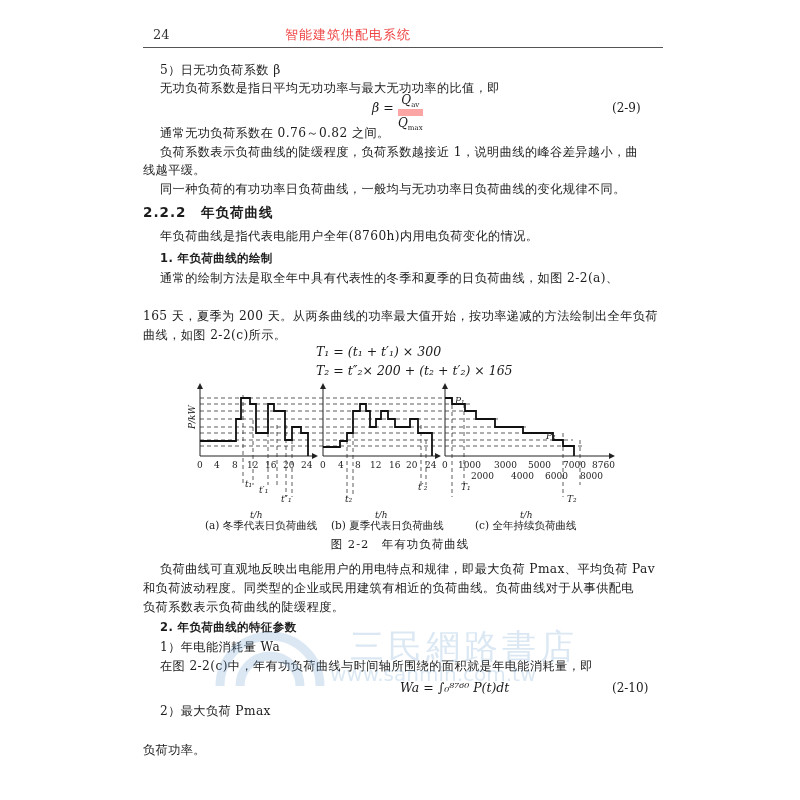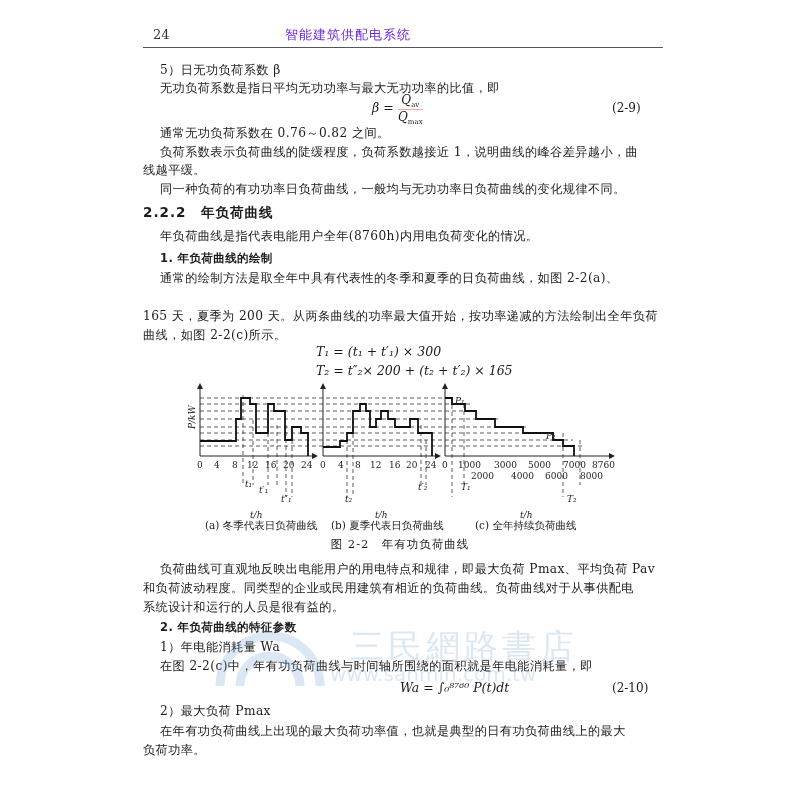--- a/index.html
+++ b/index.html
@@ -3,32 +3,32 @@
 <meta charset="utf-8">
 <style>
   html, body { margin:0; padding:0; }
   body {
     width:800px; height:800px; overflow:hidden; position:relative;
     background:#ffffff; color:#1a1a1a;
     font-family:"DejaVu Serif", "Liberation Serif", serif;
   }
   .page { position:absolute; left:0; top:0; width:800px; height:800px; }
   .hdr-num { position:absolute; left:153px; top:27px; font-size:13px; color:#333; }
-  .hdr-title { position:absolute; left:0; width:696px; top:26px; text-align:center; font-size:13px; color:#6d28d9; letter-spacing:1px; }
+  .hdr-title { position:absolute; left:0; width:696px; top:26px; text-align:center; font-size:13px; color:#ef4444; letter-spacing:1px; }
   .hdr-rule { position:absolute; left:143px; top:47px; width:520px; height:1px; background:#555; }
 
   .line { position:absolute; font-size:12.2px; line-height:16px; white-space:nowrap; color:#1c1c1c; letter-spacing:0.4px; }
   .ind { left:160px; }
   .noind { left:143px; }
   .bold { font-family:"DejaVu Sans", "Liberation Sans", sans-serif; font-weight:bold; }
   .h2 { font-size:13.5px; letter-spacing:1px; }
   .eq { position:absolute; font-size:12.5px; font-style:italic; white-space:nowrap; }
   .eqnum { position:absolute; left:612px; font-size:12px; white-space:nowrap; }
   .frac { position:absolute; display:inline-block; text-align:center; font-style:italic; }
-  .frac .num { display:block; font-size:12px; border-bottom:1px solid #fca5a5; padding:0 2px; }
+  .frac .num { display:block; font-size:12px; border-bottom:7px solid #fca5a5; padding:0 2px; }
   .frac .den { display:block; font-size:12px; }
   sub { font-size:7px; font-style:normal; }
 
   .figure svg { position:absolute; left:0; top:0; }
   .cap { position:absolute; font-size:10.5px; white-space:nowrap; color:#222; }
   .figcap { position:absolute; left:0; width:800px; text-align:center; font-size:11.5px; top:537px; letter-spacing:1px; }
 
   .watermark { position:absolute; left:210px; top:628px; width:420px; height:60px; pointer-events:none; }
   .wm-text { position:absolute; font-family:"DejaVu Sans", "Liberation Sans", sans-serif; color:rgba(90,150,200,0.22); white-space:nowrap; }
 </style>
@@ -166,28 +166,27 @@
     </svg>
 
     <div class="cap" style="left:205px; top:519px;">(a) 冬季代表日负荷曲线</div>
     <div class="cap" style="left:331px; top:519px;">(b) 夏季代表日负荷曲线</div>
     <div class="cap" style="left:475px; top:519px;">(c) 全年持续负荷曲线</div>
     <div class="figcap">图 2-2　年有功负荷曲线</div>
   </div>
 
   <div class="line noind" style="top:580px;">和负荷波动程度。同类型的企业或民用建筑有相近的负荷曲线。负荷曲线对于从事供配电</div>
   <div class="line ind" style="top:561px;">负荷曲线可直观地反映出电能用户的用电特点和规律，即最大负荷 Pmax、平均负荷 Pav</div>
-  <div class="line noind" style="top:599px;">系统设计和运行的人员是很有益的。</div>
+  <div class="line noind" style="top:599px;">负荷系数表示负荷曲线的陡缓程度。</div>
   <div class="line ind bold" style="top:619px; font-size:11.5px;">2. 年负荷曲线的特征参数</div>
   <div class="line ind" style="top:639px;">1）年电能消耗量 Wa</div>
   <div class="line ind" style="top:658px;">在图 2-2(c)中，年有功负荷曲线与时间轴所围绕的面积就是年电能消耗量，即</div>
   <div class="eq" style="left:400px; top:680px;">Wa = ∫₀⁸⁷⁶⁰ P(t)dt</div>
   <div class="eqnum" style="top:681px;">(2-10)</div>
   <div class="line ind" style="top:703px;">2）最大负荷 Pmax</div>
-  <div class="line ind" style="top:723px;">在年有功负荷曲线上出现的最大负荷功率值，也就是典型的日有功负荷曲线上的最大</div>
   <div class="line noind" style="top:742px;">负荷功率。</div>
 
   <div class="watermark">
     <svg width="140" height="60" style="position:absolute;left:0;top:0;">
       <g fill="none" stroke="rgba(90,150,200,0.22)" stroke-width="9">
         <path d="M10,58 A50,50 0 0 1 110,58"></path>
         <path d="M30,58 A30,30 0 0 1 90,58"></path>
       </g>
     </svg>
     <div class="wm-text" style="left:140px; top:-4px; font-size:34px; letter-spacing:4px;">三民網路書店</div>

